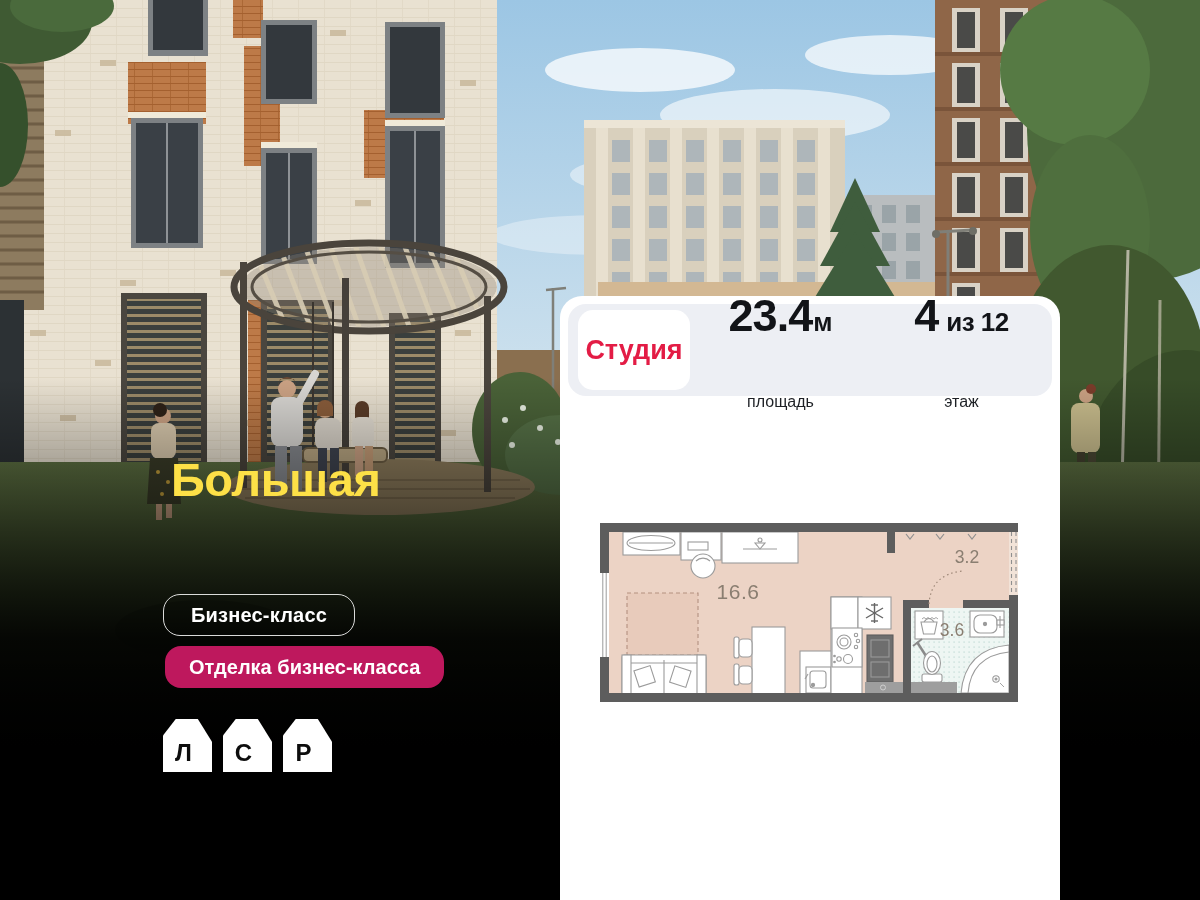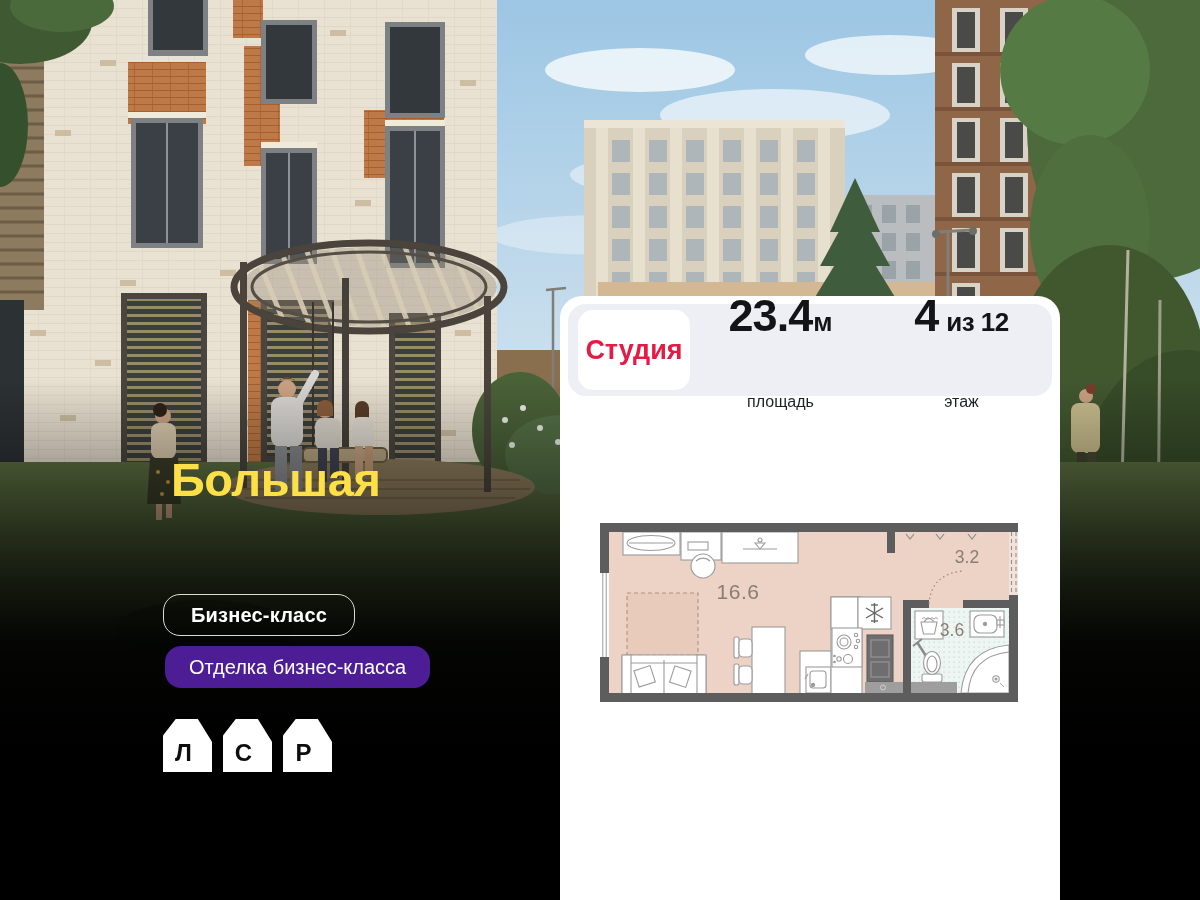--- a/index.html
+++ b/index.html
@@ -9,21 +9,21 @@
   .shade{position:absolute;left:0;top:0;width:1200px;height:900px;pointer-events:none;
          background:linear-gradient(180deg,rgba(0,0,0,0) 42%,rgba(0,0,0,.40) 56%,rgba(0,0,0,.90) 71%,#000 83%);}
 
   
   .hero-title{position:absolute;left:163px;top:452px;color:#fde047;font-size:47px;font-weight:800;
               line-height:55px;letter-spacing:-.5px;margin-left:8px;}
   .tags-row{position:absolute;left:163px;top:594px;display:flex;gap:28px;justify-content:flex-end;}
   .tag{height:40px;padding:0 27px;border:1.5px solid rgba(255,255,255,.85);border-radius:17px;
        display:flex;align-items:center;color:#fff;font-size:20px;font-weight:600;letter-spacing:.2px;}
   .promo-tag{position:absolute;left:165px;top:646px;height:42px;padding:0 24px;border-radius:16px;
-       background:#4c1d95;color:#fff;font-size:20px;font-weight:400;display:flex;align-items:center;}
+       background:#be185d;color:#fff;font-size:20px;font-weight:700;display:flex;align-items:center;}
   .logo{position:absolute;left:163px;top:719px;display:flex;gap:11px;}
   .logo-tile{width:49px;height:53px;background:#fff;display:flex;align-items:center;justify-content:center;
        clip-path:polygon(0 31%,26% 0,71% 0,100% 43%,100% 100%,0 100%);}
   .logo-letter{font-size:24px;font-weight:800;color:#0d0d0d;transform:translate(-4px,7px);}
 
   
   .card{position:absolute;left:560px;top:296px;width:500px;height:604px;background:#fff;
         border-radius:22px 22px 0 0;}
   .card-head{position:absolute;left:8px;top:8px;right:8px;height:92px;background:#edeff4;
         border-radius:18px;display:flex;align-items:center;}

